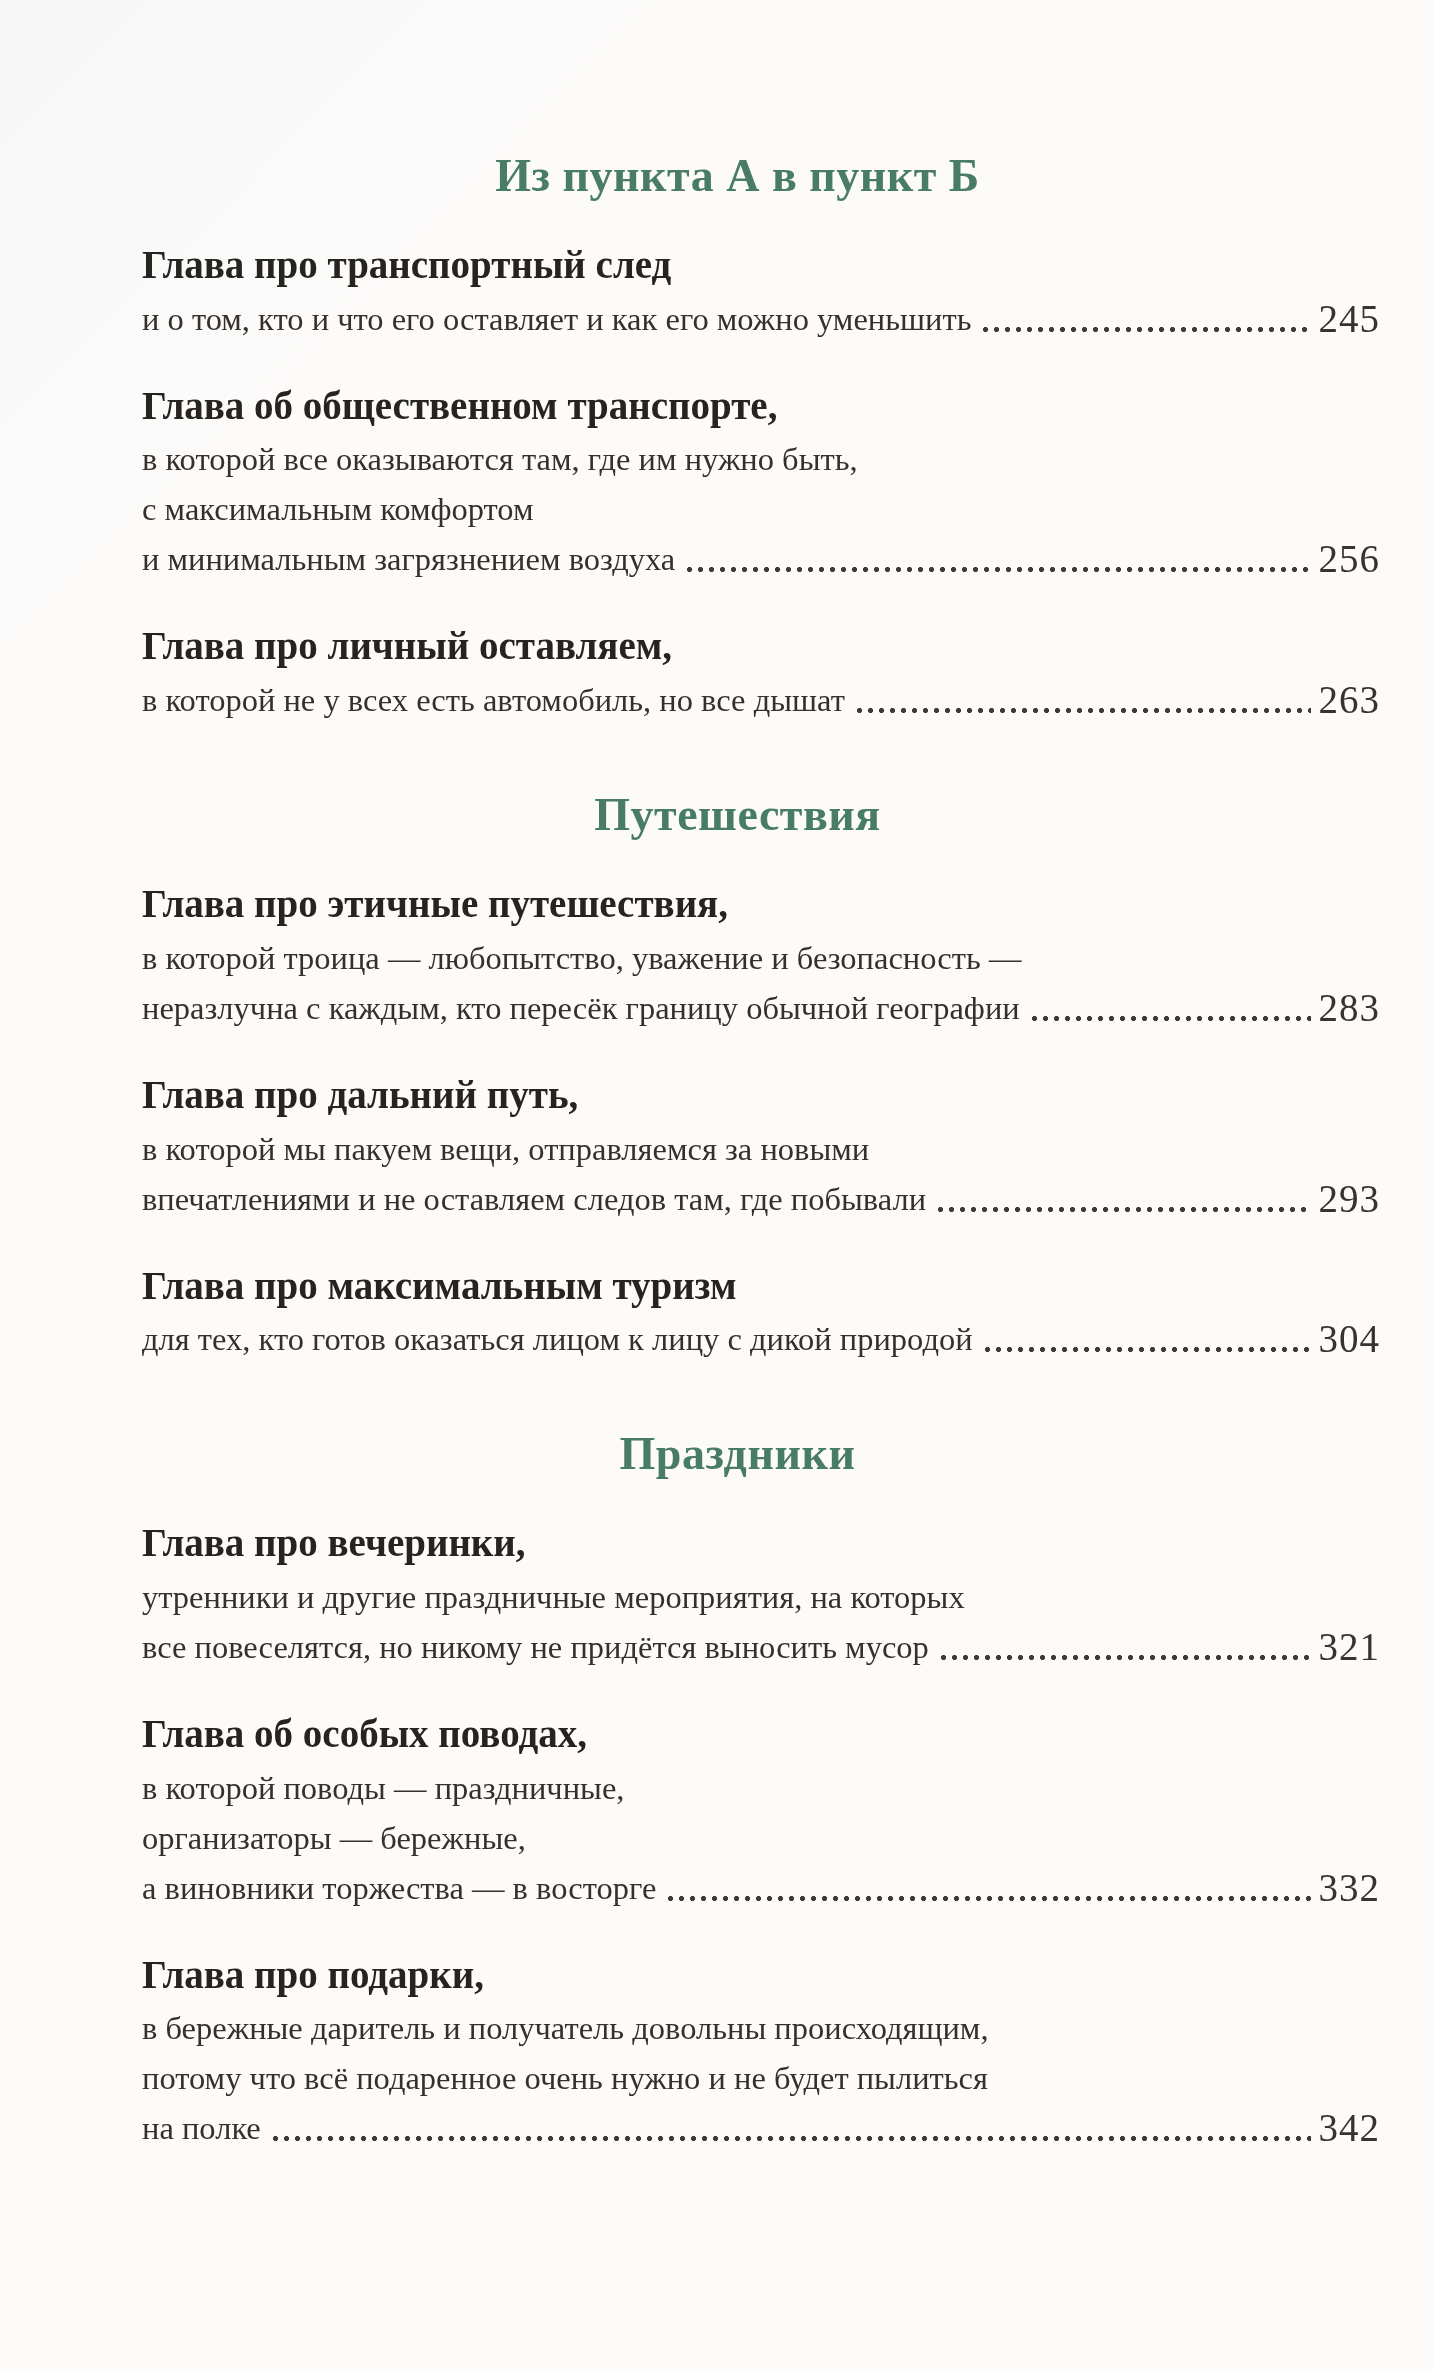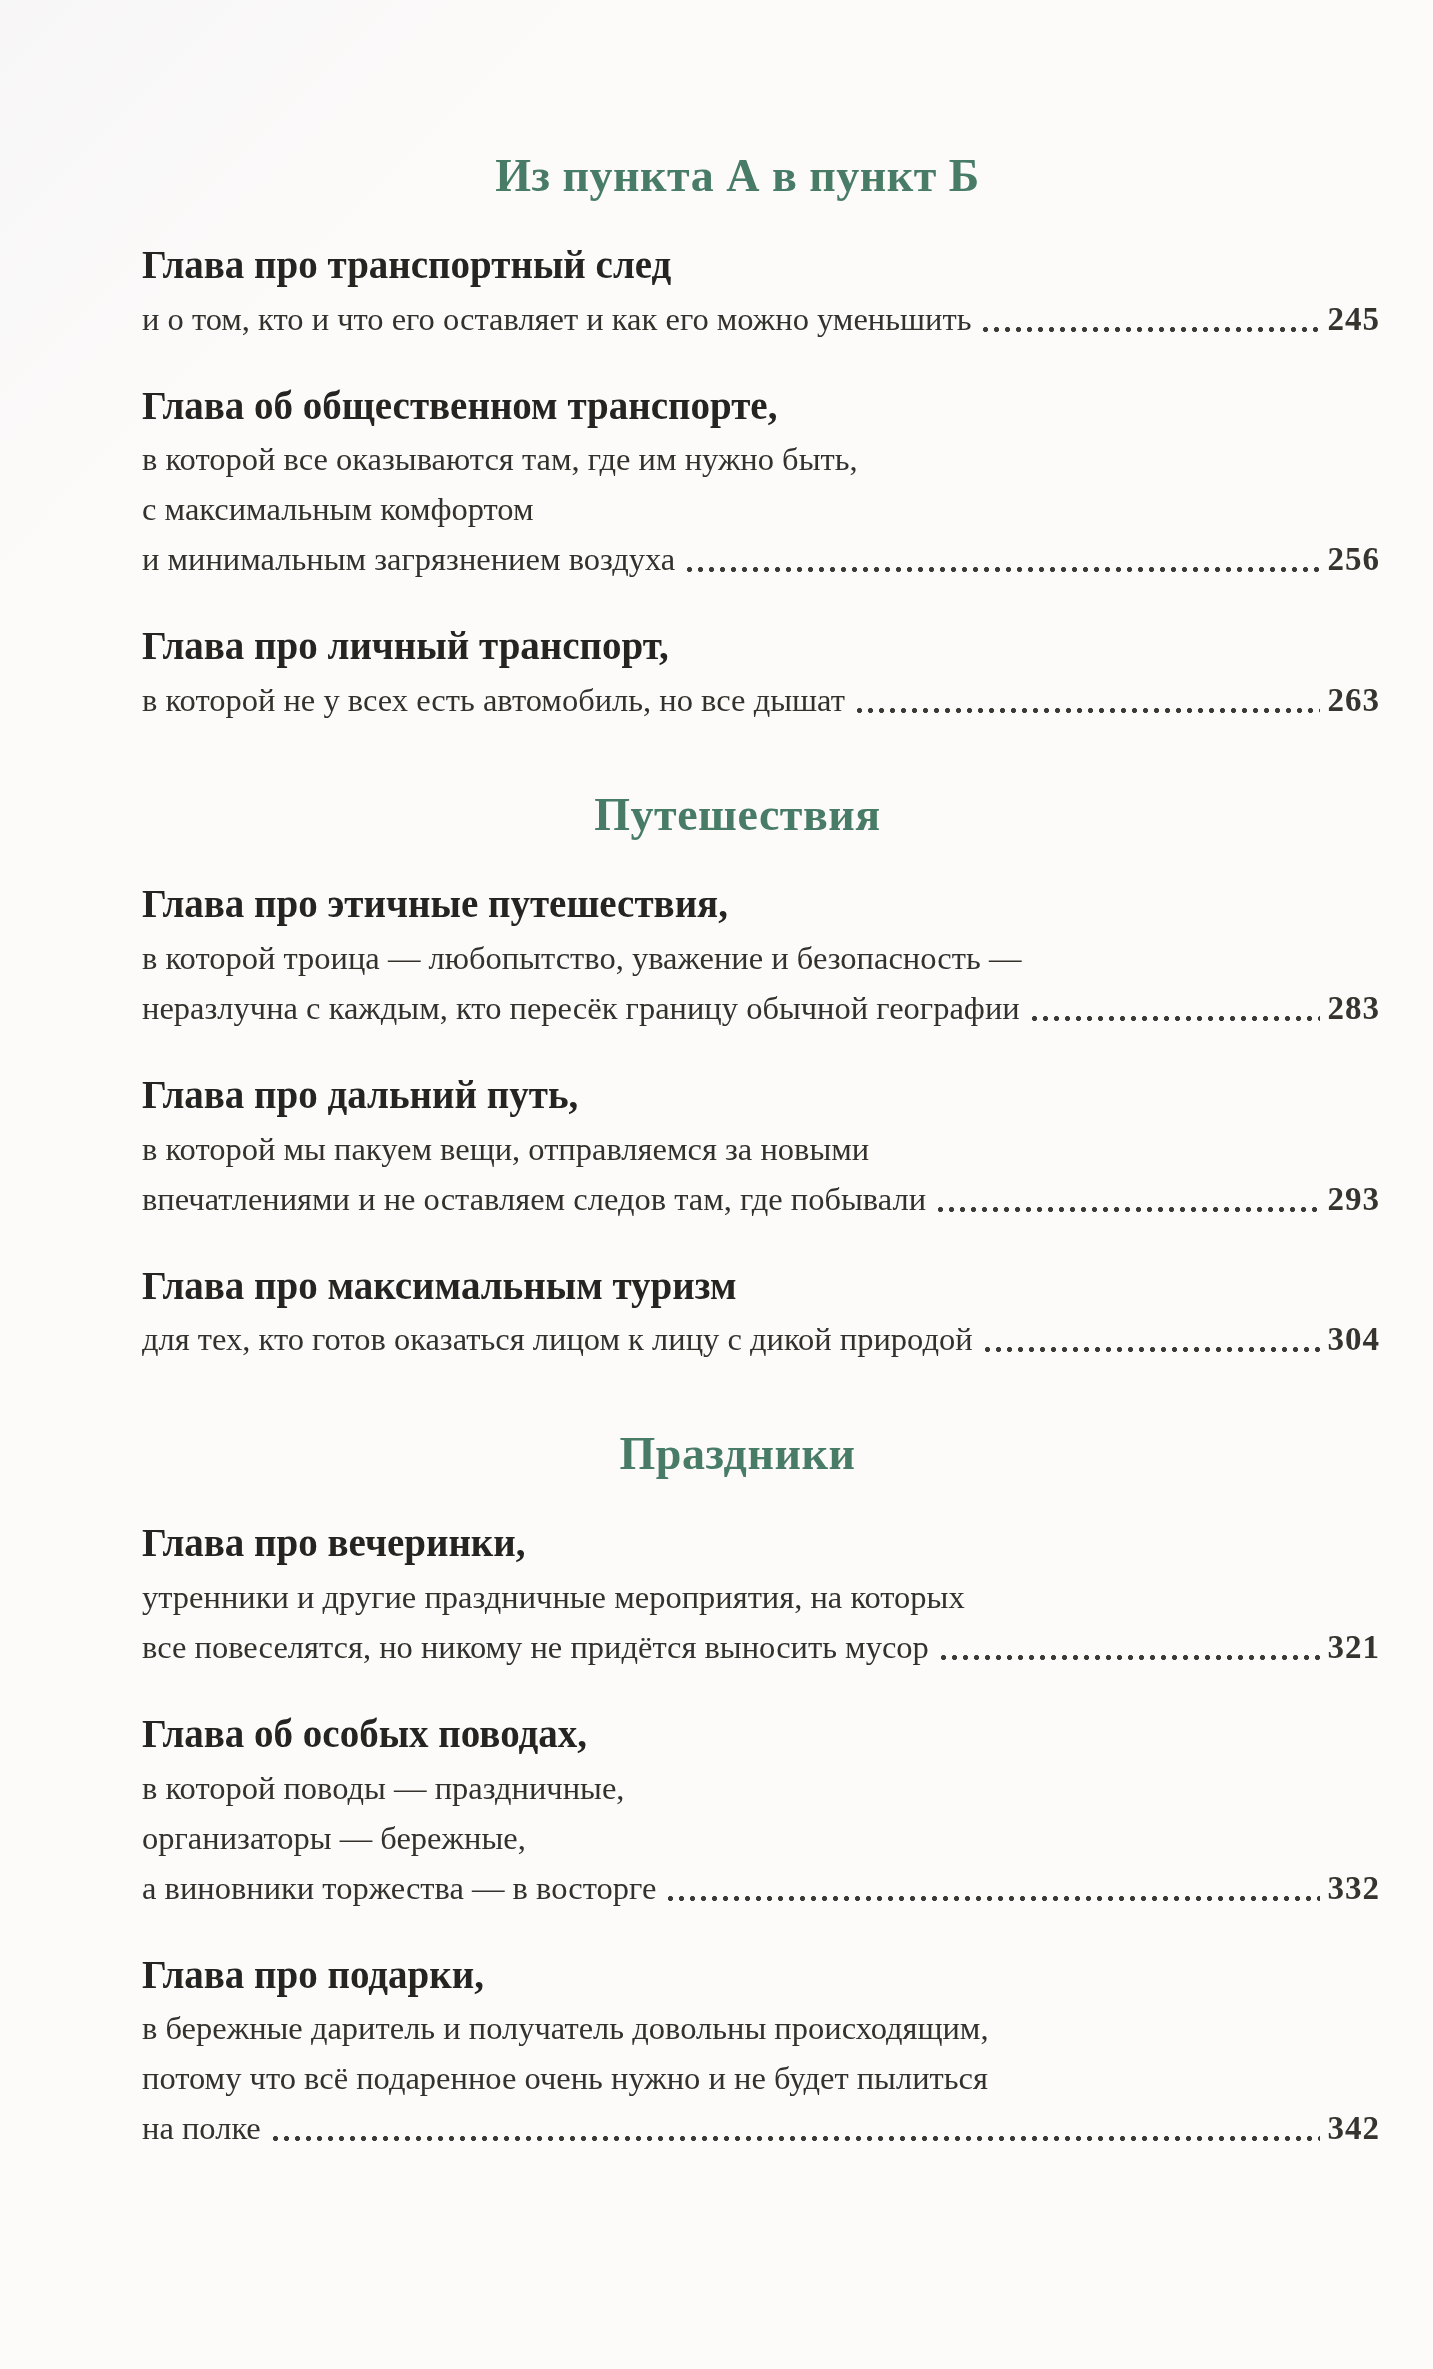--- a/index.html
+++ b/index.html
@@ -62,22 +62,22 @@
     flex: 1 1 auto;
     align-self: stretch;
     min-width: 24px;
     margin: 0 8px 0 9px;
     background-image: radial-gradient(circle, #3d3a36 2.2px, rgba(0,0,0,0) 2.9px);
     background-size: 11px 11px;
     background-repeat: repeat-x;
     background-position: left 0px bottom 9px;
   }
   .pagenum {
-    font-weight: 700;
-    font-size: 33px;
+    font-weight: 400;
+    font-size: 39px;
     color: #37342f;
     letter-spacing: 1px;
     white-space: nowrap;
   }
 </style>
 </head>
 <body>
 
 <main class="page">
   <div id="toc-root">
@@ -94,21 +94,21 @@
         <h3 class="entry-title">Глава об общественном транспорте,</h3>
         <div class="line">в которой все оказываются там, где им нужно быть,</div>
         <div class="line">с максимальным комфортом</div>
         <div class="line line-last">
           <span class="line-text">и минимальным загрязнением воздуха</span>
           <span class="leader"></span>
           <span class="pagenum">256</span>
         </div>
       </div>
       <div class="entry">
-        <h3 class="entry-title">Глава про личный транспорт,</h3>
+        <h3 class="entry-title">Глава про личный оставляем,</h3>
         <div class="line line-last">
           <span class="line-text">в которой не у всех есть автомобиль, но все дышат</span>
           <span class="leader"></span>
           <span class="pagenum">263</span>
         </div>
       </div>
       <h2 class="section-heading">Путешествия</h2>
       <div class="entry">
         <h3 class="entry-title">Глава про этичные путешествия,</h3>
         <div class="line">в которой троица — любопытство, уважение и безопасность —</div>

